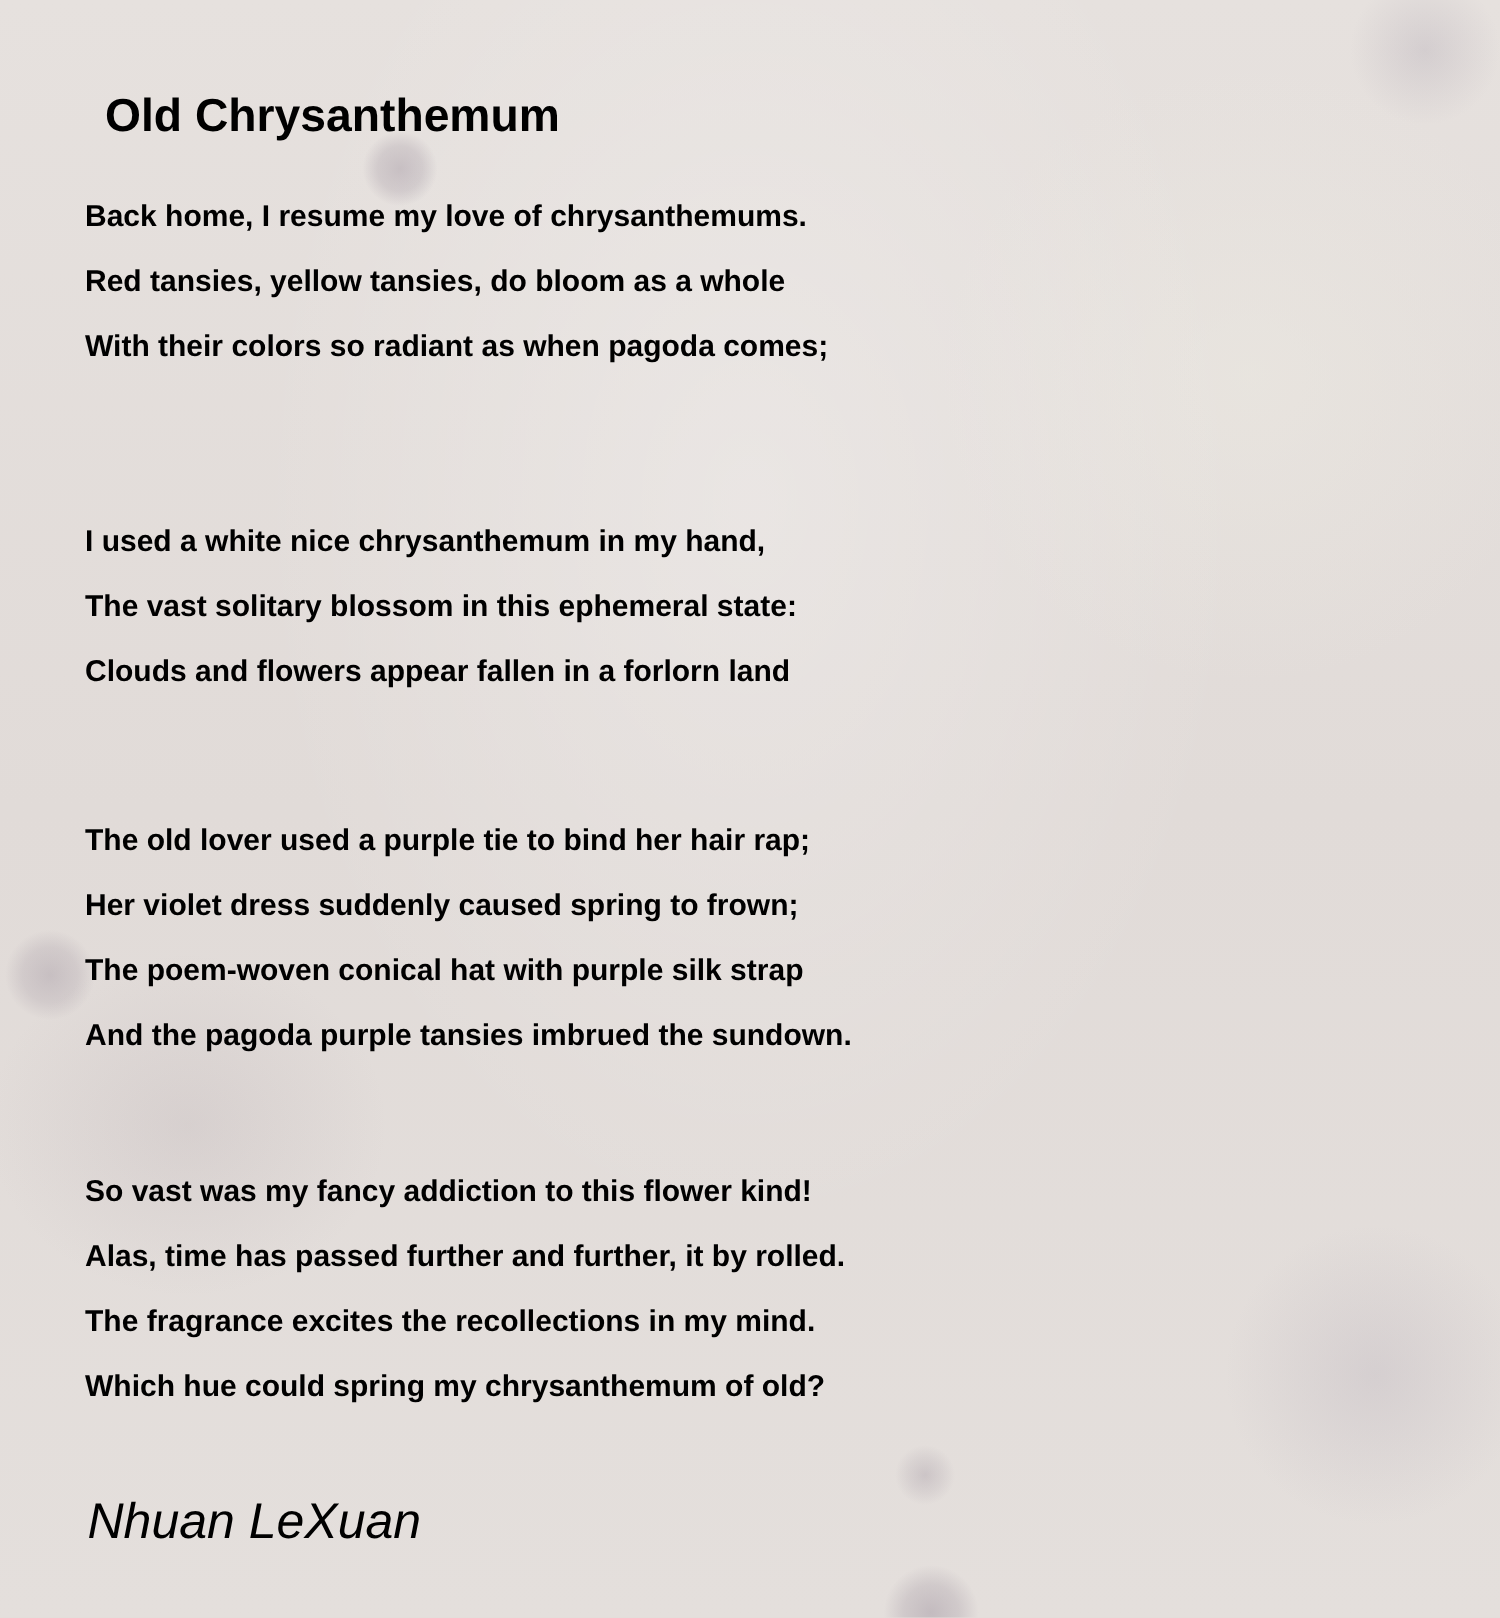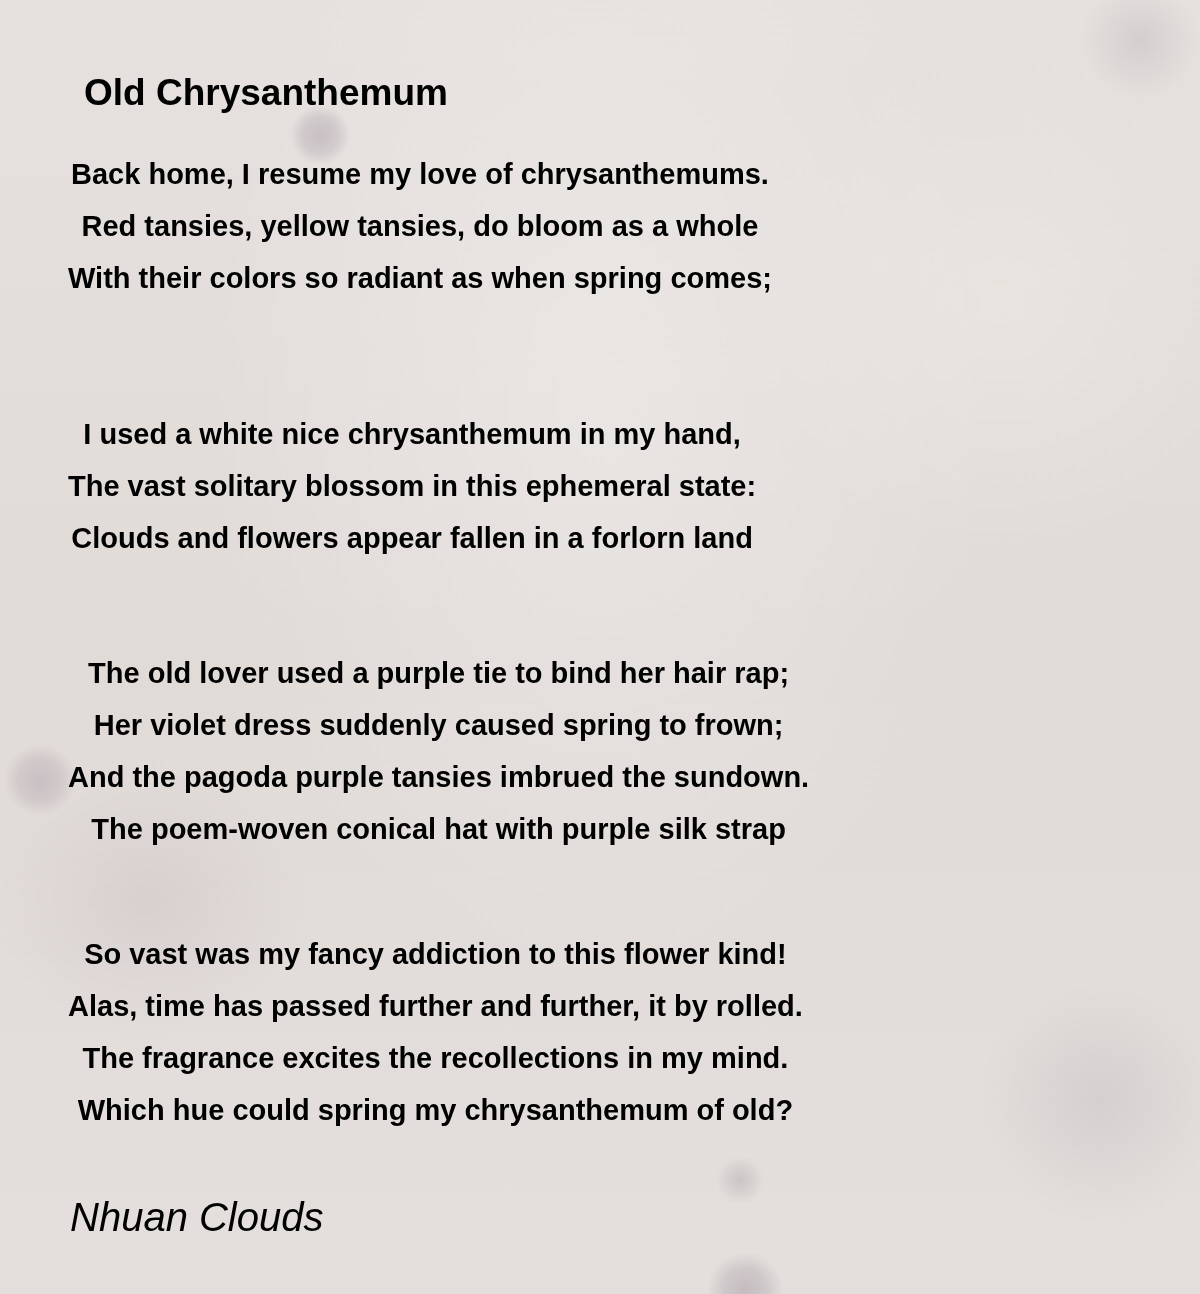--- a/index.html
+++ b/index.html
@@ -42,26 +42,25 @@
       line-height: 46px;
       white-space: nowrap;
     }
     .stanza {
       position: absolute;
       left: 0;
       margin: 0;
     }
     .line {
       display: block;
-      font-size: 29px;
+      font-size: 24px;
       font-weight: bold;
       line-height: 52px;
       height: 52px;
       white-space: nowrap;
-      text-align: center;
     }
     .stanza-1 { top: 148px; }
     .stanza-2 { top: 408px; }
     .stanza-3 { top: 647px; }
     .stanza-4 { top: 928px; }
     .author {
       position: absolute;
       left: 2px;
       top: 1192px;
       margin: 0;
@@ -74,37 +73,37 @@
   </style>
 </head>
 <body>
 
 <main class="poem">
   <h1 class="title">Old Chrysanthemum</h1>
 
   <p class="stanza stanza-1">
     <span class="line">Back home, I resume my love of chrysanthemums.</span>
     <span class="line">Red tansies, yellow tansies, do bloom as a whole</span>
-    <span class="line">With their colors so radiant as when spring comes;</span>
+    <span class="line">With their colors so radiant as when pagoda comes;</span>
   </p>
 
   <p class="stanza stanza-2">
     <span class="line">I used a white nice chrysanthemum in my hand,</span>
     <span class="line">The vast solitary blossom in this ephemeral state:</span>
     <span class="line">Clouds and flowers appear fallen in a forlorn land</span>
   </p>
 
   <p class="stanza stanza-3">
     <span class="line">The old lover used a purple tie to bind her hair rap;</span>
     <span class="line">Her violet dress suddenly caused spring to frown;</span>
+    <span class="line">The poem-woven conical hat with purple silk strap</span>
     <span class="line">And the pagoda purple tansies imbrued the sundown.</span>
-    <span class="line">The poem-woven conical hat with purple silk strap</span>
   </p>
 
   <p class="stanza stanza-4">
     <span class="line">So vast was my fancy addiction to this flower kind!</span>
     <span class="line">Alas, time has passed further and further, it by rolled.</span>
     <span class="line">The fragrance excites the recollections in my mind.</span>
     <span class="line">Which hue could spring my chrysanthemum of old?</span>
   </p>
 
-  <p class="author">Nhuan Clouds</p>
+  <p class="author">Nhuan LeXuan</p>
 </main>
 
 </body></html>

